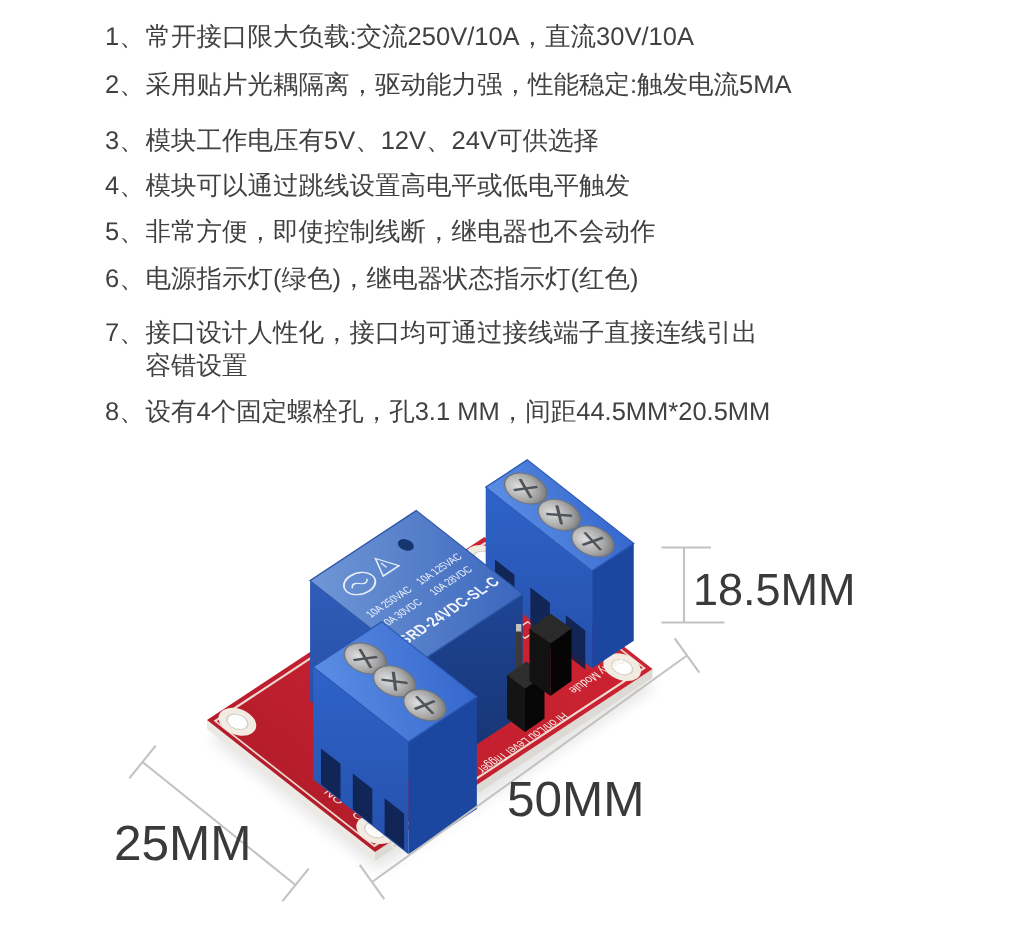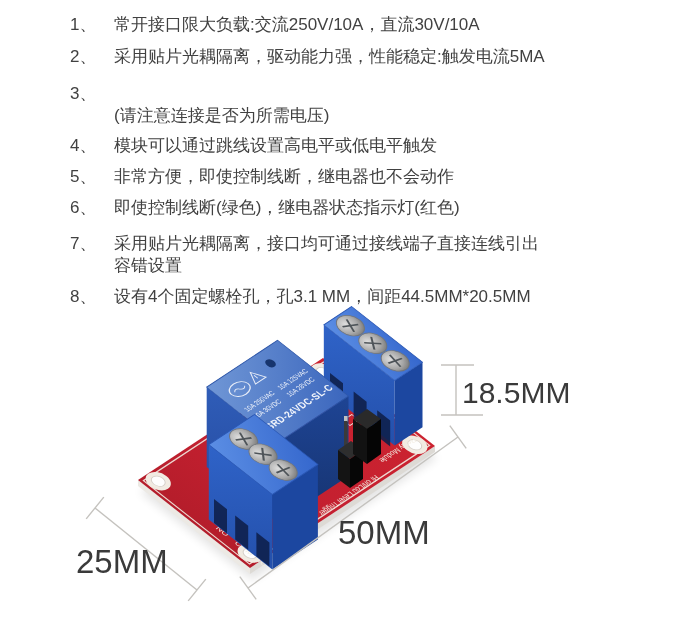--- a/index.html
+++ b/index.html
@@ -2,21 +2,21 @@
 <html><head>
 <meta charset="utf-8">
 <style>
   html,body{margin:0;padding:0;background:#fff;}
   .canvas{position:relative;width:687px;height:622px;background:#ffffff;overflow:hidden;
           font-family:"Liberation Sans",sans-serif;}
   .spec-list{position:absolute;left:70px;top:14px;width:560px;color:#414141;
              font-size:17px;line-height:22px;}
   .spec-item{display:flex;}
   .spec-item .num{flex:0 0 27px;}
-  .spec-item .txt{flex:1;margin-left:17px;}
+  .spec-item .txt{flex:1;}
   .m1{margin-bottom:10px}.m2{margin-bottom:15px}.m3{margin-bottom:8px}
   .m4{margin-bottom:9px}.m5{margin-bottom:9px}.m6{margin-bottom:14px}
   .m7{margin-bottom:9px}.m8{margin-bottom:0}
   .photo-svg{position:absolute;left:0;top:0;}
   text{font-family:"Liberation Sans","DejaVu Sans",sans-serif;}
   .dim-label{fill:#3a3a3a;font-size:30px;letter-spacing:0px;}
   .dim-label-big{fill:#3a3a3a;font-size:33px;}
   .silk{fill:#f2ece2;}
 </style>
 </head>
@@ -28,38 +28,38 @@
     <div class="spec-item m1">
       <span class="num">1、</span>
       <span class="txt">常开接口限大负载:交流250V/10A，直流30V/10A</span>
     </div>
     <div class="spec-item m2">
       <span class="num">2、</span>
       <span class="txt">采用贴片光耦隔离，驱动能力强，性能稳定:触发电流5MA</span>
     </div>
     <div class="spec-item m3">
       <span class="num">3、</span>
-      <span class="txt"><br>
-        <span>(请注意连接是否为所需电压)</span></span>
+      <span class="txt"><span>模块工作电压有5V、12V、24V可供选择</span><br>
+        </span>
     </div>
     <div class="spec-item m4">
       <span class="num">4、</span>
       <span class="txt">模块可以通过跳线设置高电平或低电平触发</span>
     </div>
     <div class="spec-item m5">
       <span class="num">5、</span>
       <span class="txt">非常方便，即使控制线断，继电器也不会动作</span>
     </div>
     <div class="spec-item m6">
       <span class="num">6、</span>
-      <span class="txt">即使控制线断(绿色)，继电器状态指示灯(红色)</span>
+      <span class="txt">电源指示灯(绿色)，继电器状态指示灯(红色)</span>
     </div>
     <div class="spec-item m7">
       <span class="num">7、</span>
-      <span class="txt"><span>采用贴片光耦隔离，接口均可通过接线端子直接连线引出</span><br>
+      <span class="txt"><span>接口设计人性化，接口均可通过接线端子直接连线引出</span><br>
         <span>容错设置</span></span>
     </div>
     <div class="spec-item m8">
       <span class="num">8、</span>
       <span class="txt">设有4个固定螺栓孔，孔3.1 MM，间距44.5MM*20.5MM</span>
     </div>
   </div>
 
   <svg class="photo-svg" width="687" height="622" viewBox="0 0 687 622">
     <defs>

